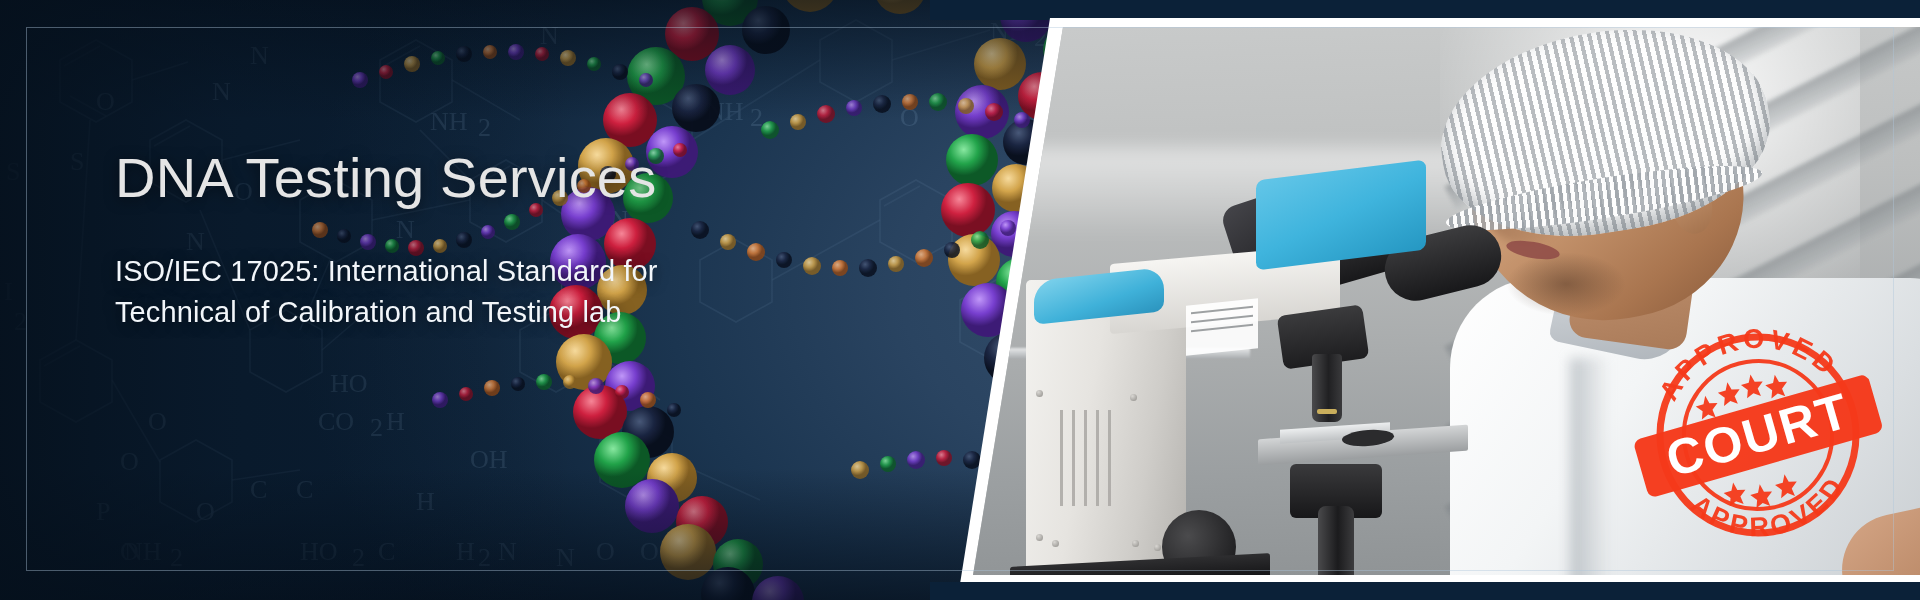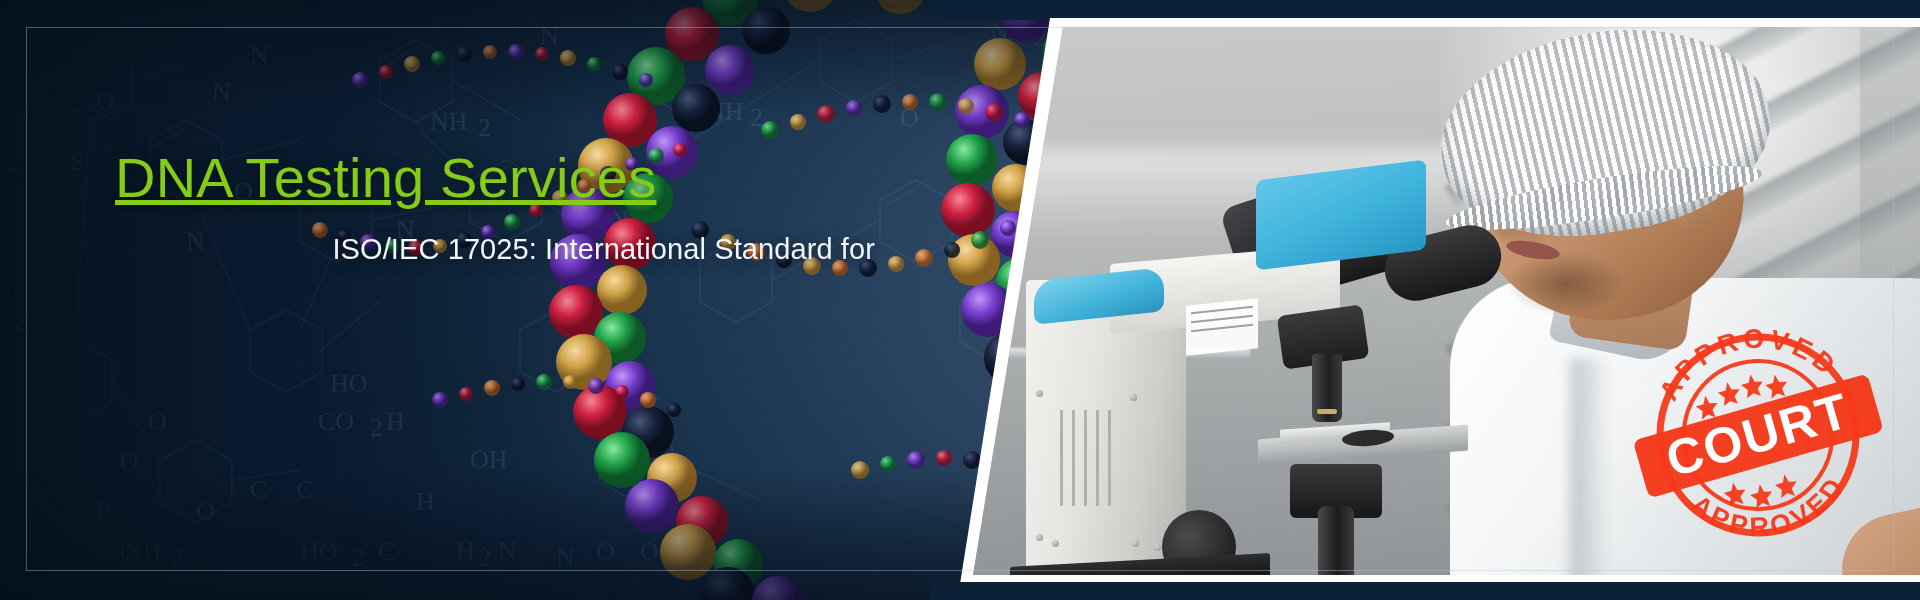--- a/index.html
+++ b/index.html
@@ -47,26 +47,26 @@
   
   .copy{
     position:absolute;left:115px;top:140px;width:760px;
     text-shadow:0 2px 14px rgba(0,0,0,.55);
   }
   .h-bold{
     color:#fff;font-size:57px;line-height:1.04;font-weight:bold;
     letter-spacing:-.4px;white-space:nowrap;
   }
   .h-reg{
-    color:#84cc16;font-size:56px;line-height:1.18;font-weight:400;
-    letter-spacing:.2px;white-space:nowrap;margin-top:5px;text-decoration:underline;
+    color:#e5e5e5;font-size:56px;line-height:1.18;font-weight:400;
+    letter-spacing:.2px;white-space:nowrap;margin-top:5px;
   }
   .sub{
     color:#f2f6fa;font-size:29px;line-height:1.42;font-weight:400;
-    margin-top:18px;letter-spacing:.1px;text-align:right;
+    margin-top:40px;letter-spacing:.1px;
   }
   .sub div{white-space:nowrap;}
 
   
   .photo-wrap{
     position:absolute;left:930px;top:18px;width:990px;height:566px;
     -webkit-clip-path:polygon(120px 0, 990px 0, 990px 566px, 30px 566px);
     clip-path:polygon(120px 0, 990px 0, 990px 566px, 30px 566px);
     background:#ffffff;
   }
@@ -688,16 +688,17 @@
       </g>
     </svg>
   </div>
 
   <div class="frame"></div>
 
   <div class="copy">
     <div class="h-reg">DNA Testing Services</div>
     <div class="sub">
       <div>ISO/IEC 17025: International Standard for</div>
+      <div>Technical of Calibration and Testing lab</div>
     </div>
   </div>
 
 </div>
 
 </body></html>

